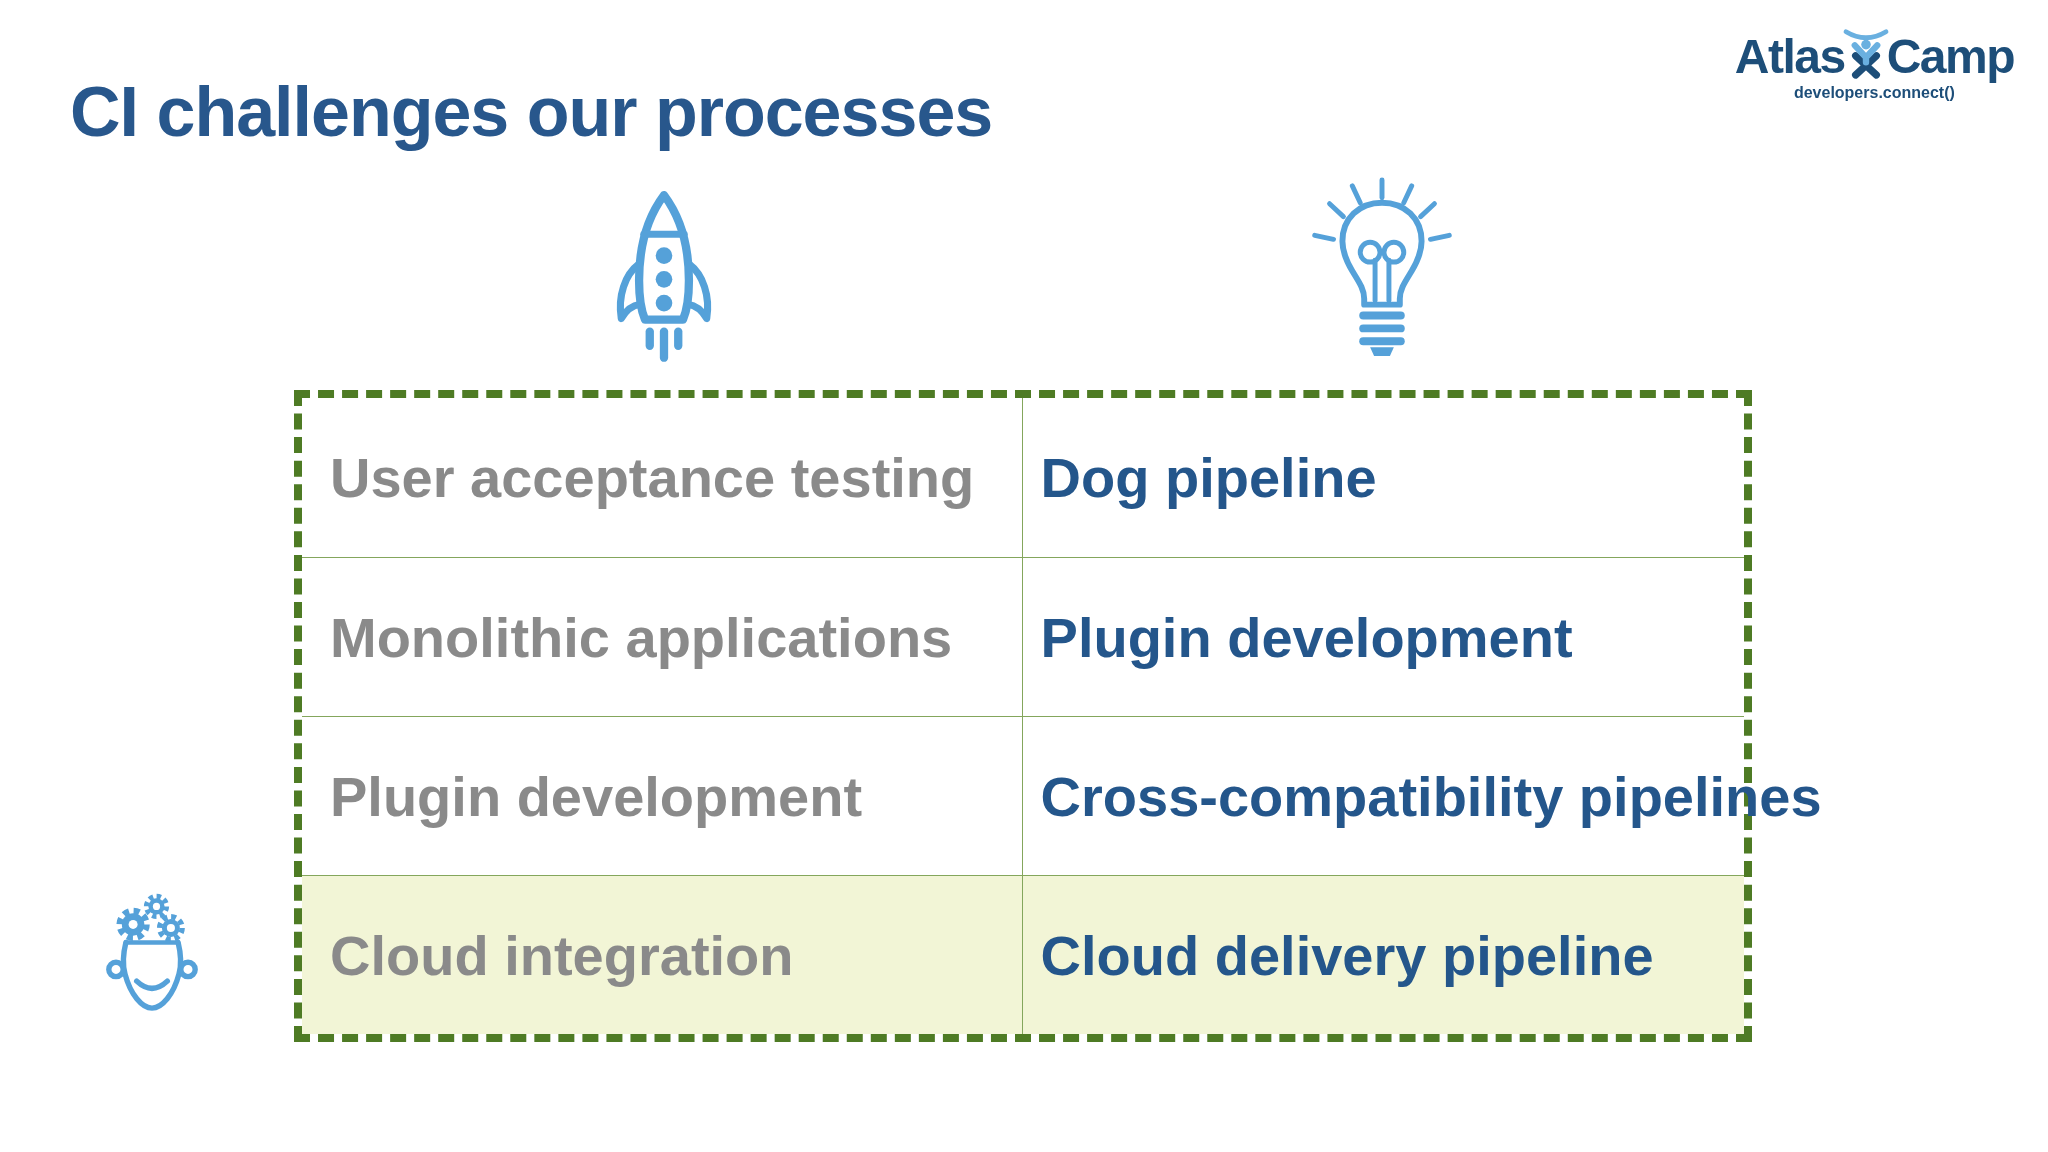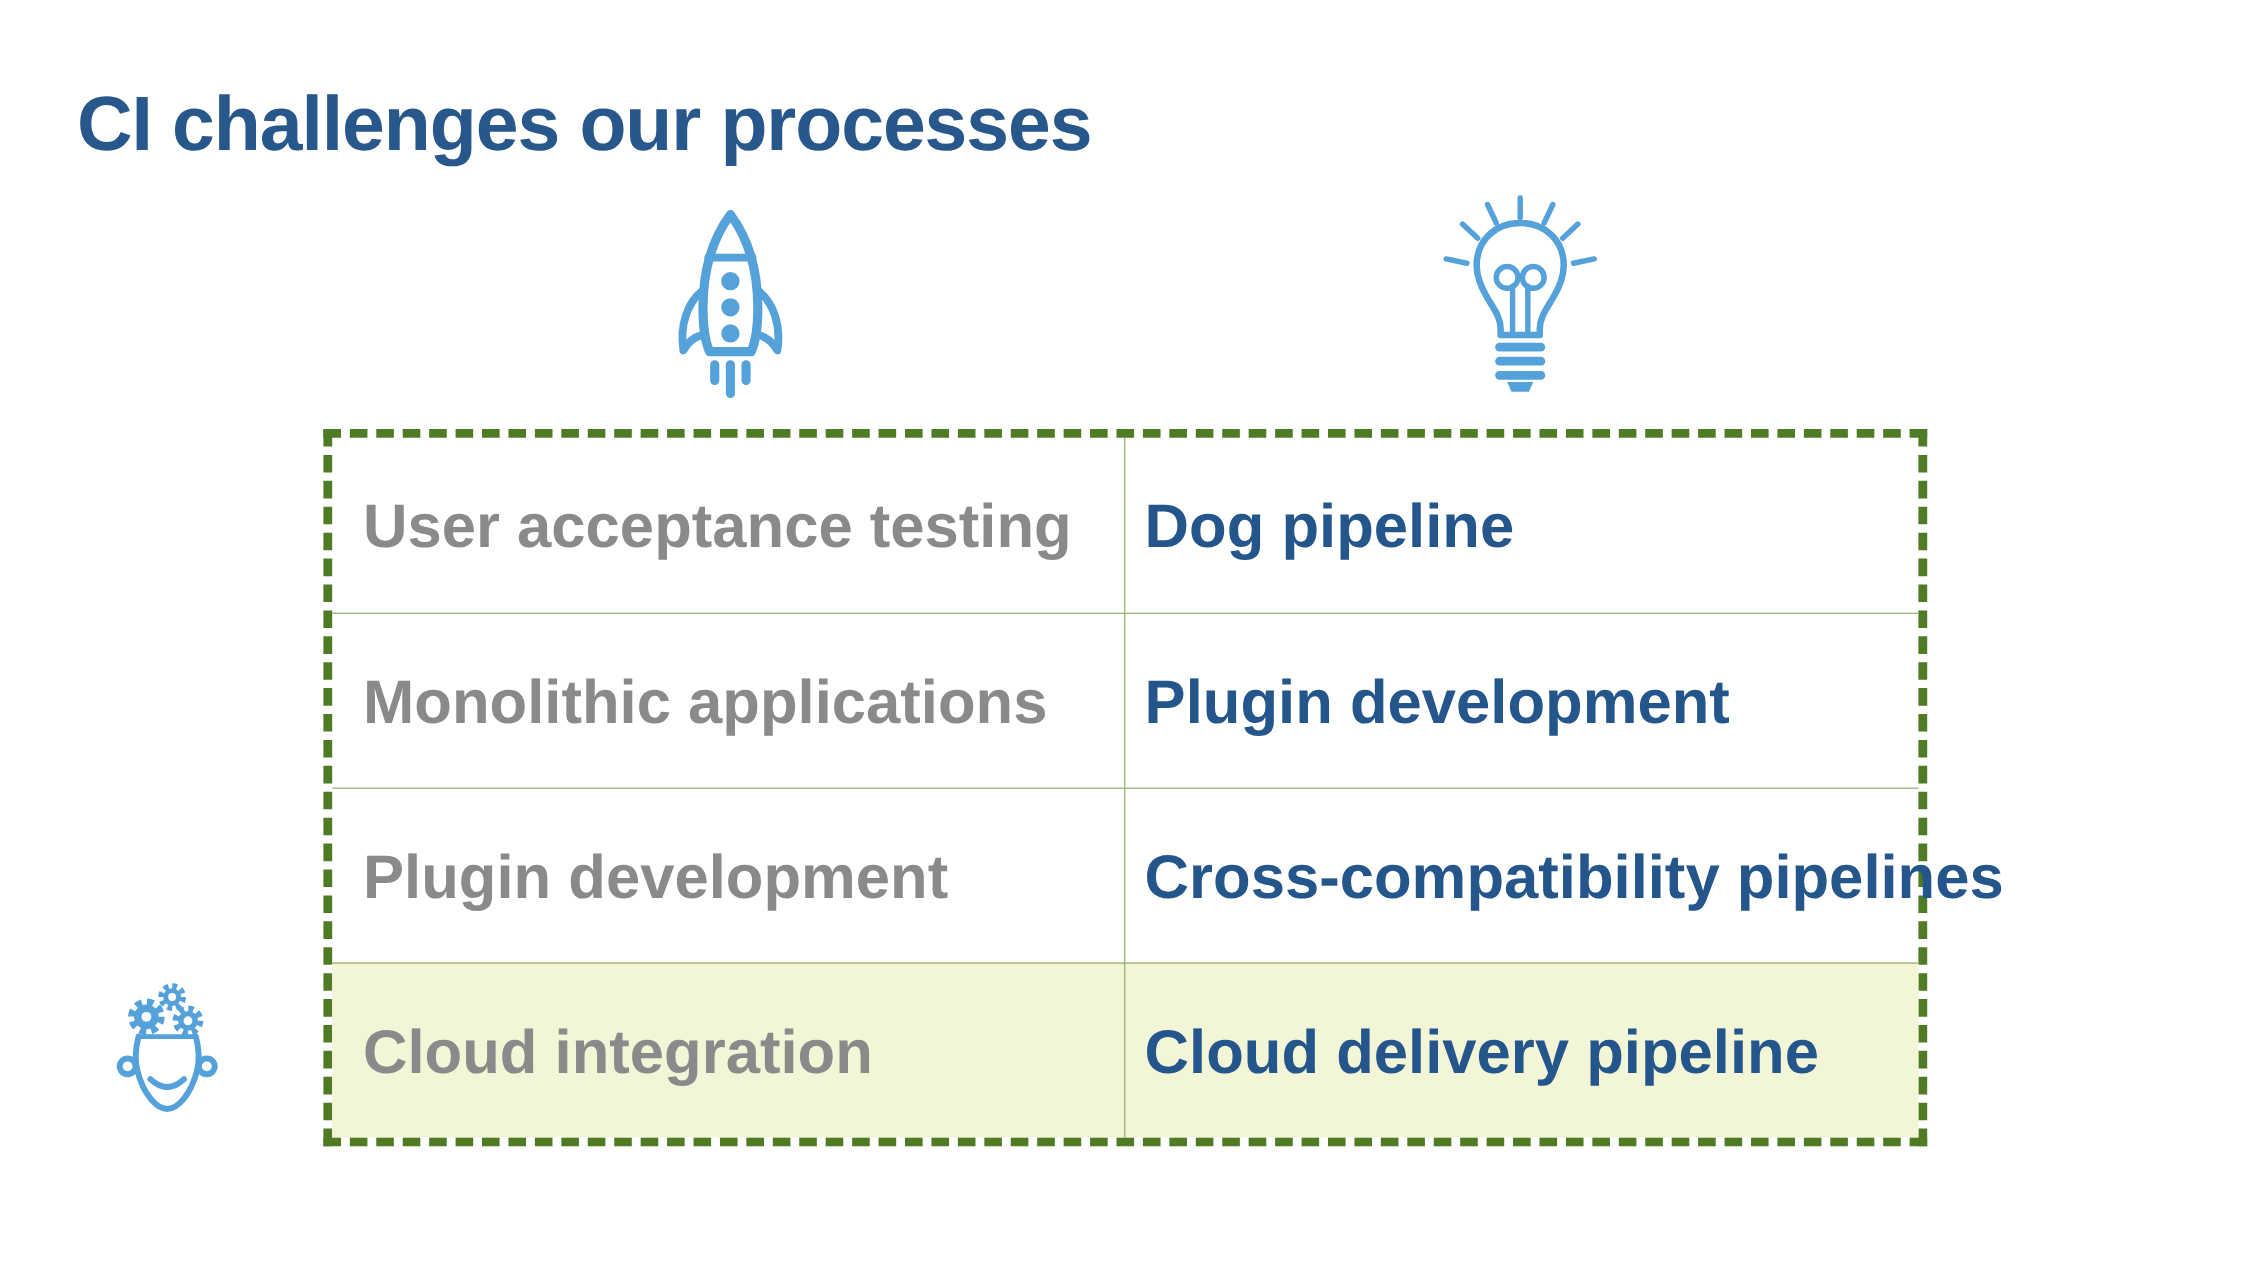--- a/index.html
+++ b/index.html
@@ -41,20 +41,33 @@
   .trow:not(:first-child) .cell{border-top:1px solid var(--divider-green,#84A65C);}
   .trow.highlight .cell{background:var(--highlight-bg,#F2F5D6);}
 </style>
 </head>
 <body>
 
 <div class="slide">
 
   <div class="title">CI challenges our processes</div>
 
+  <div class="logo">
+    <div class="logo-row">
+      <span class="logo-word">Atlas</span>
+      <svg class="logo-mark" viewBox="0 0 60 72">
+        <path d="M5,12 Q30,27 55,12" fill="none" stroke="#6AB0E0" stroke-width="6" stroke-linecap="round"></path>
+        <path d="M17,42 L43,66 M43,42 L17,66" fill="none" stroke="#1D4E79" stroke-width="9" stroke-linecap="round"></path>
+        <path d="M30,50 L30,44 M30,44 L16,29 M30,44 L44,29" fill="none" stroke="#6AB0E0" stroke-width="8" stroke-linecap="round"></path>
+        <circle cx="30" cy="28" r="6" fill="#6AB0E0"></circle>
+      </svg>
+      <span class="logo-word">Camp</span>
+    </div>
+    <div class="logo-tagline">developers.connect()</div>
+  </div>
 
   <svg class="icon-abs rocket" viewBox="0 0 100 150">
     <g fill="none" stroke="#55A1D9" stroke-width="7" stroke-linecap="round" stroke-linejoin="round">
       <path d="M50,6 C35,26 29,52 29,78 C29,94 31,104 34,111 L66,111 C69,104 71,94 71,78 C71,52 65,26 50,6 Z"></path>
       <path d="M33,39 L67,39" stroke-width="6"></path>
       <path d="M29,64 C17,73 11,91 14,110 C18,103 23,99 30,98" stroke-width="6"></path>
       <path d="M71,64 C83,73 89,91 86,110 C82,103 77,99 70,98" stroke-width="6"></path>
       <path d="M38,121 L38,133"></path>
       <path d="M50,121 L50,143"></path>
       <path d="M62,121 L62,133"></path>

